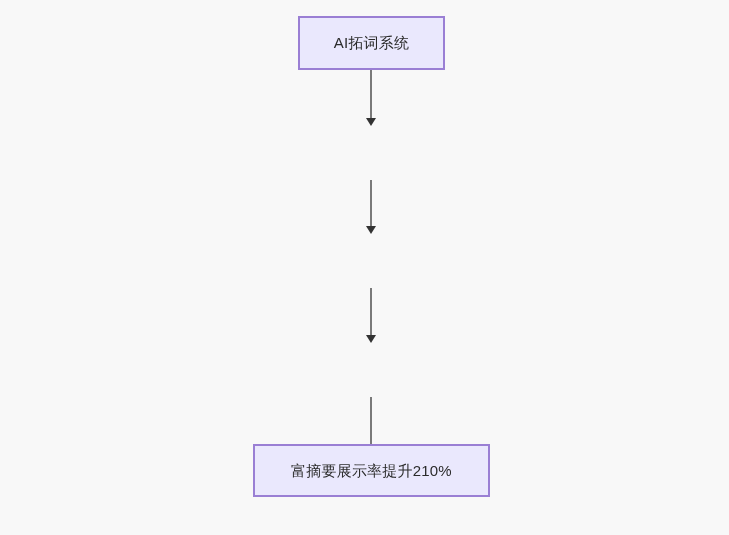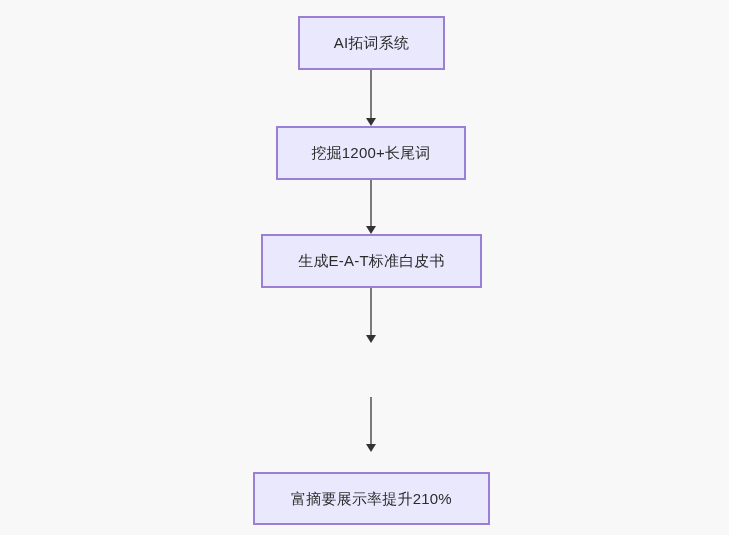--- a/index.html
+++ b/index.html
@@ -63,26 +63,20 @@
   <div class="connector" style="left:370px; top:288px; height:47px;"></div>
   <div class="arrowhead" style="left:366px; top:335px;"></div>
 
   <div class="connector" style="left:370px; top:397px; height:47px;"></div>
   <div class="arrowhead" style="left:366px; top:444px;"></div>
 
   <div class="node" style="left:298px; top:16px; width:147px; height:54px;">
     <span class="node-label">AI拓词系统</span>
   </div>
 
-  <div class="node" style="left:276px; top:126px; width:190px; height:54px;">
-    <span class="node-label">挖掘1200+长尾词</span>
-  </div>
-
-  <div class="node" style="left:261px; top:234px; width:221px; height:54px;">
-    <span class="node-label">生成E-A-T标准白皮书</span>
-  </div>
 
 
-  <div class="node" style="left:253px; top:472px; width:237px; height:53px;">
+
+  <div class="node" style="left:253px; top:444px; width:237px; height:53px;">
     <span class="node-label">富摘要展示率提升210%</span>
   </div>
 
 </div>
 
 </body></html>

